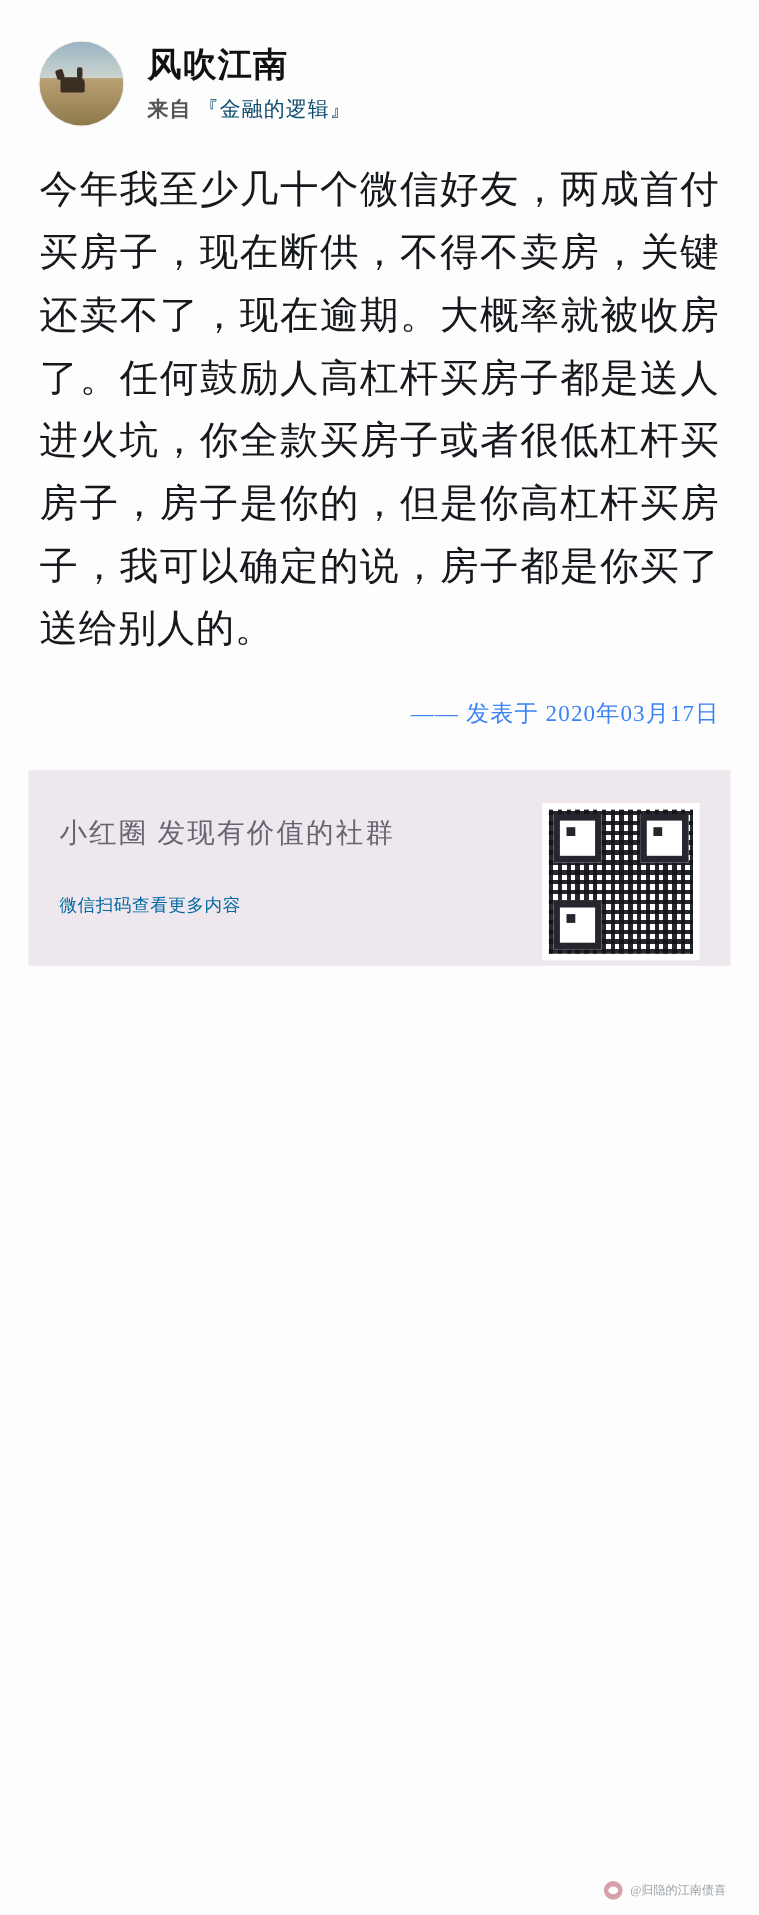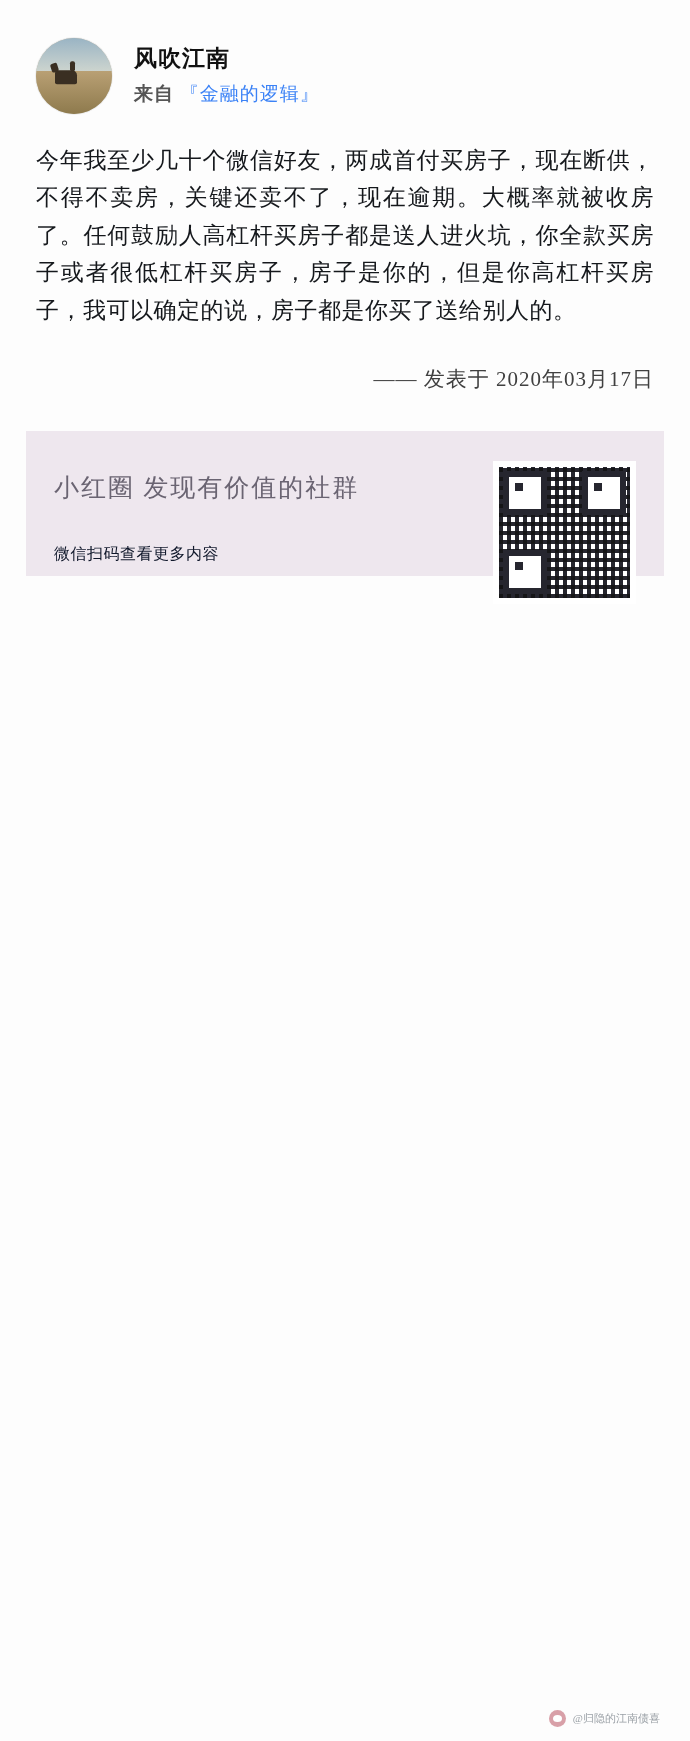--- a/index.html
+++ b/index.html
@@ -76,80 +76,80 @@
     background: #3a2f22;
     border-radius: 2px;
   }
   .head-text {
     margin-left: 22px;
     display: flex;
     flex-direction: column;
     justify-content: center;
   }
   .author-name {
-    font-size: 23px;
+    font-size: 31px;
     font-weight: bold;
     letter-spacing: 1px;
     color: #111;
     line-height: 1.2;
   }
   .source-line {
     margin-top: 9px;
     font-size: 19px;
     color: #3a3a3a;
     letter-spacing: 1px;
   }
   .source-label {
     color: #555;
     font-weight: bold;
   }
   .source-title {
-    color: #3b82f6;
+    color: #0c4a6e;
   }
 
   
   .content {
     padding: 30px 36px 0 36px;
   }
   .para {
-    font-size: 23px;
+    font-size: 35px;
     line-height: 1.63;
     letter-spacing: 0.5px;
     color: #15181c;
     text-align: justify;
     margin: 0 0 36px 0;
-    font-family: Liberation Mono, monospace;
+    font-family: Liberation Serif, serif;
   }
   .signature {
     text-align: right;
     font-size: 21px;
-    color: #404040;
+    color: #3b82f6;
     letter-spacing: 1px;
     padding: 4px 36px 0 0;
     margin-top: -6px;
   }
 
   
   .promo {
     margin: 38px 26px 0 26px;
     background: #eee7ee;
-    height: 145px;
+    height: 178px;
     position: relative;
     box-sizing: border-box;
     padding: 40px 28px;
   }
   .promo-title {
     font-size: 25px;
     color: #6a6472;
     letter-spacing: 2px;
   }
   .promo-sub {
     margin-top: 40px;
     font-size: 16px;
-    color: #0f172a;
+    color: #0369a1;
     letter-spacing: 0.5px;
   }
   .qr {
     position: absolute;
     right: 28px;
     top: 30px;
     width: 143px;
     height: 143px;
     background: #ffffff;
     padding: 6px;

